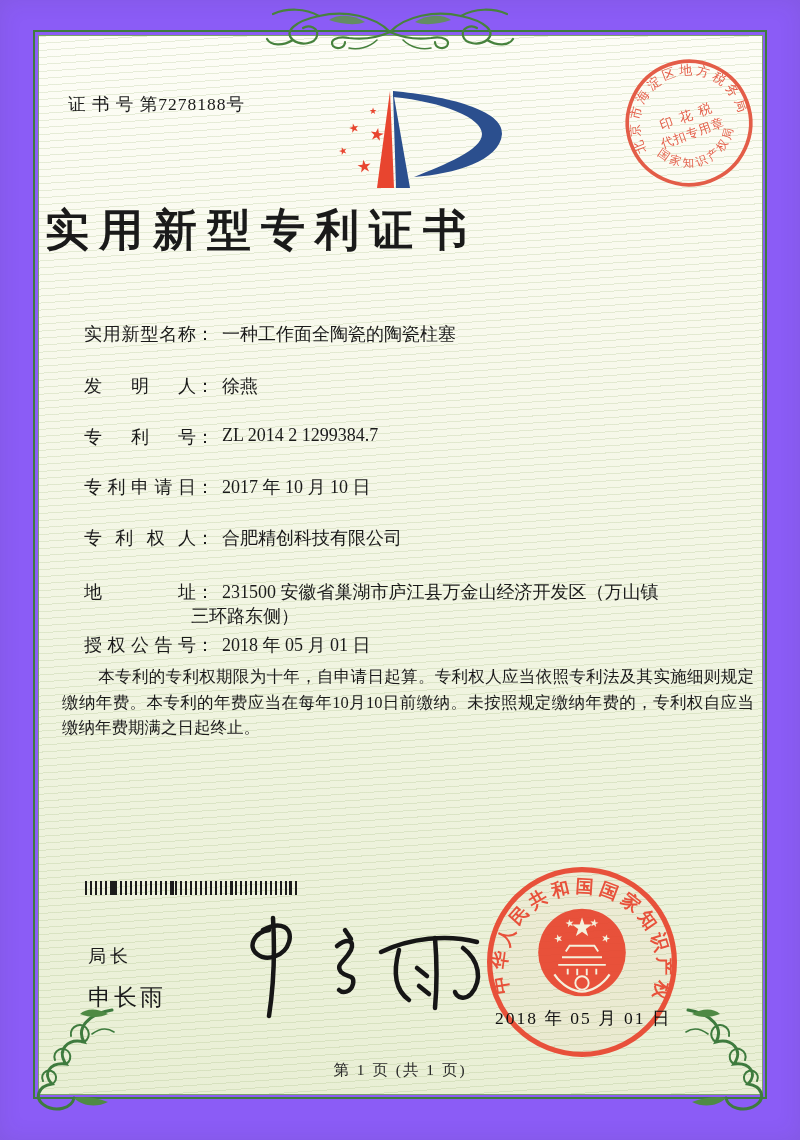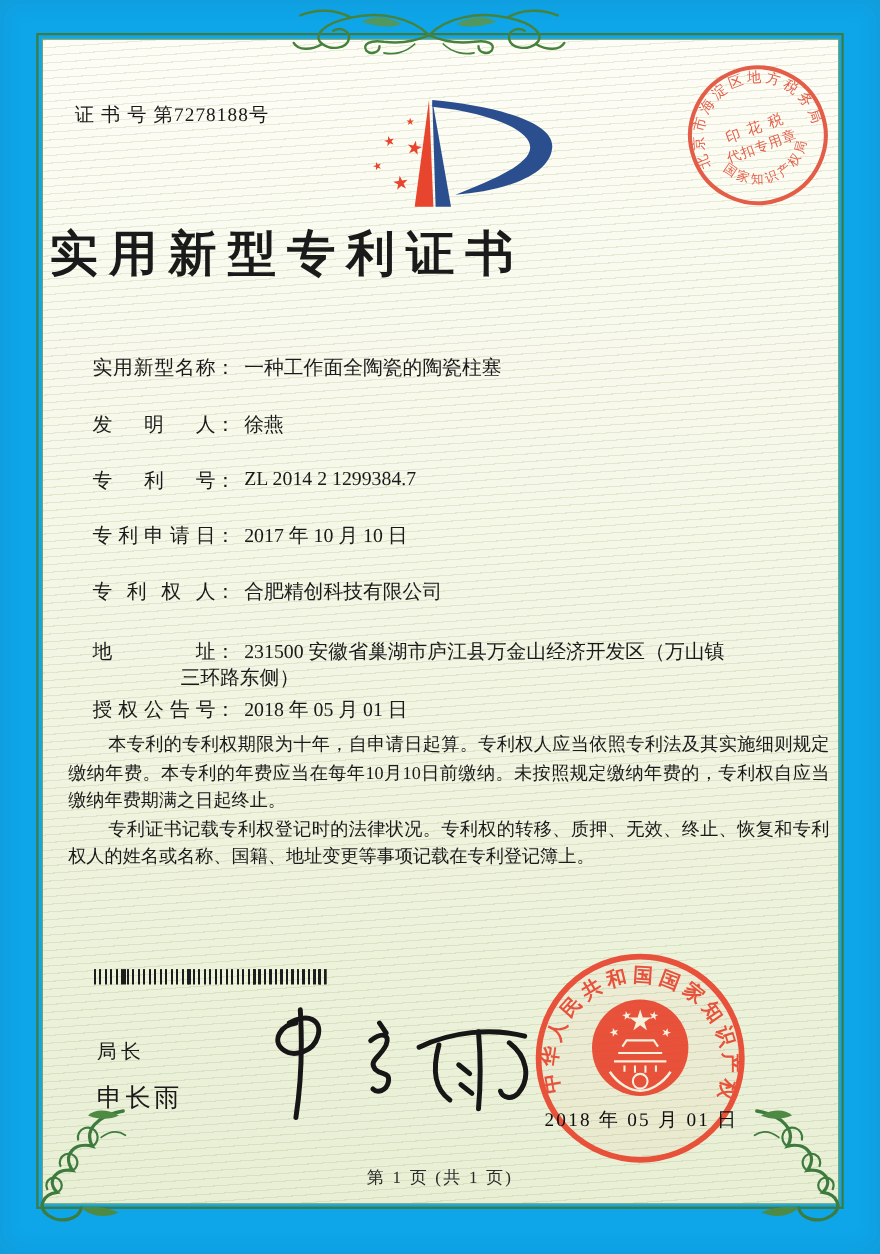--- a/index.html
+++ b/index.html
@@ -1,34 +1,34 @@
 <!DOCTYPE html>
 <html><head>
 <meta charset="utf-8">
 <style>
   html,body{margin:0;padding:0;background:#e8e8e4;}
-  #page{position:relative;width:800px;height:1140px;margin:0 auto;background:#0ea5e9;
+  #page{position:relative;width:800px;height:1140px;margin:0 auto;background:#8b5cf6;
         box-shadow:inset 0 0 22px rgba(60,60,50,.10);overflow:hidden;
         font-family:"Liberation Serif","DejaVu Serif",serif;color:#1a1a1a;}
   
   .frame{position:absolute;left:33px;top:30px;right:33px;bottom:41px;border:2.5px solid #3e7b3e;}
   .frame-inner{position:absolute;inset:2.5px;border:1px solid #7aa469;
      background:
        repeating-linear-gradient(176deg, rgba(140,170,100,.20) 0 1px, rgba(0,0,0,0) 1px 7px),
        linear-gradient(180deg,#fdfdf6 0%,#f8f9ec 28%,#f0f4e0 62%,#e9efd5 100%);}
   .abs{position:absolute;}
   .certno{left:68px;top:92px;font-size:17.5px;letter-spacing:1px;}
   .title{left:0;top:201px;width:100%;text-align:left;font-size:44px;font-weight:bold;letter-spacing:10px;padding-left:45px;}
   .fields{left:84px;top:0;width:664px;font-size:18px;}
   .row{position:absolute;left:0;white-space:nowrap;}
   .r1{top:322px}.r2{top:374px}.r3{top:425px}.r4{top:475px}.r5{top:526px}.r6{top:580px;white-space:normal}.r7{top:633px}
   .lab{display:inline-block;width:112px;text-align:justify;text-align-last:justify;vertical-align:top;}
   .colon{display:inline-block;vertical-align:top;}
   .val{display:inline-block;margin-left:8px;vertical-align:top;}
-  .val2{display:block;margin-left:80px;font-family:Liberation Mono, monospace;}
+  .val2{display:block;margin-left:107px;font-family:Liberation Mono, monospace;}
   .pair2{position:absolute;left:370px;top:0;white-space:nowrap;}
   .lab2{letter-spacing:1px;}
   .paras{left:62px;top:664px;width:692px;font-size:16.5px;line-height:25.5px;text-align:justify;}
   .paras p{margin:0;text-indent:2.2em;}
   .barcode{left:85px;top:881px;width:212px;height:14px;
      background:
        repeating-linear-gradient(90deg,#1c1c1c 0 2px,rgba(0,0,0,0) 2px 5px),
        repeating-linear-gradient(90deg,rgba(0,0,0,0) 0 27px,#1c1c1c 27px 30px,rgba(0,0,0,0) 30px 59px);}
   .sig-title{left:88px;top:944px;font-size:18px;letter-spacing:4px;}
   .sig-name{left:88px;top:982px;font-size:23px;letter-spacing:3px;}
@@ -142,21 +142,20 @@
       <span class="lab">地址</span><span class="colon">：</span><span class="val">231500 安徽省巢湖市庐江县万金山经济开发区（万山镇</span>
       <span class="val2">三环路东侧）</span>
     </div>
     <div class="row r7">
       <span class="lab">授权公告号</span><span class="colon">：</span><span class="val">2018 年 05 月 01 日</span>
     </div>
   </div>
 
   <div class="abs paras">
     <p>本专利的专利权期限为十年，自申请日起算。专利权人应当依照专利法及其实施细则规定缴纳年费。本专利的年费应当在每年10月10日前缴纳。未按照规定缴纳年费的，专利权自应当缴纳年费期满之日起终止。</p>
-    <p>专利证书记载专利权登记时的法律状况。专利权的转移、质押、无效、终止、恢复和专利权人的姓名或名称、国籍、地址变更等事项记载在专利登记簿上。</p>
   </div>
 
   <div class="abs barcode"></div>
 
   <div class="abs sig-title">局长</div>
   <div class="abs sig-name">申长雨</div>
   <svg class="abs sig-svg" width="300" height="110" viewBox="0 0 300 110">
     <g stroke="#161616" stroke-width="4.5" fill="none" stroke-linecap="round" stroke-linejoin="round">
       <path d="M68,18 C86,8 98,16 94,30 C90,44 72,50 62,42 C52,34 60,20 74,18"></path>
       <path d="M78,6 C80,40 78,78 74,104"></path>

